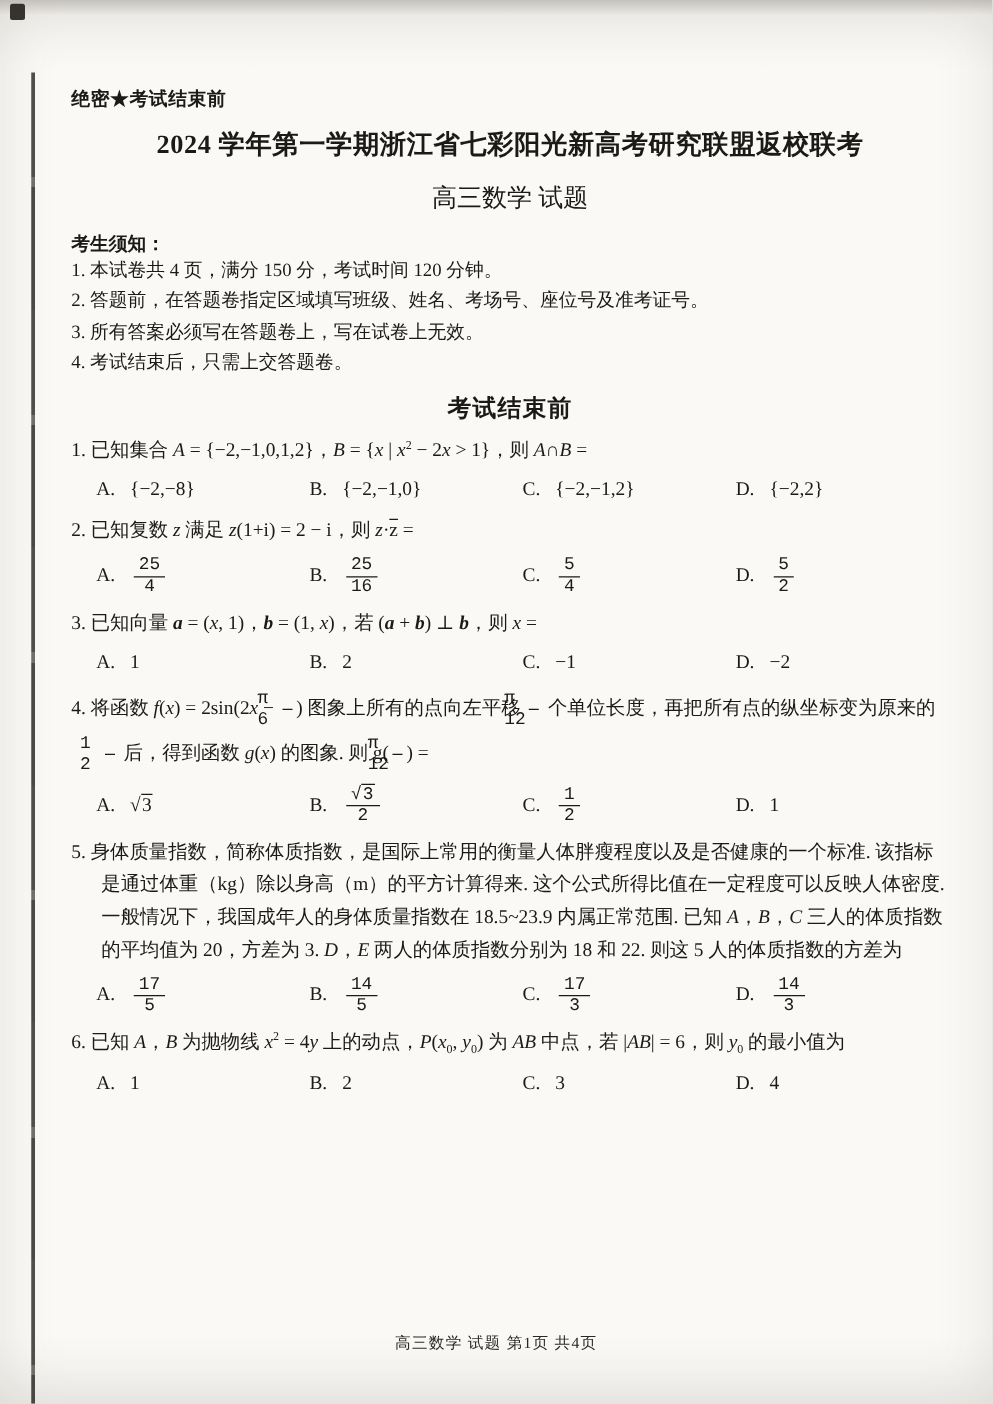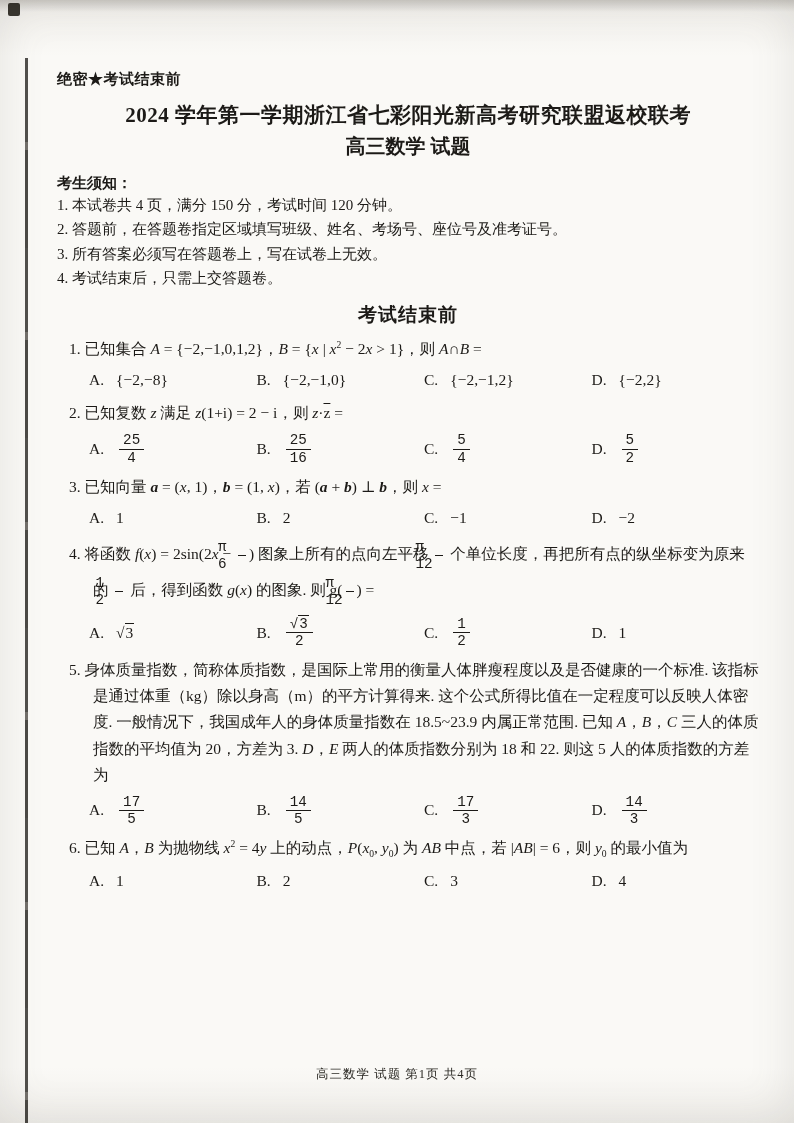--- a/index.html
+++ b/index.html
@@ -32,31 +32,31 @@
   .content{
     position:absolute; inset:0;
     padding:70px 35px 0 57px;
   }
   .classification{ font-size:15px; font-weight:bold; letter-spacing:.5px; }
   .title{
     text-align:center; font-size:21px; font-weight:bold;
     margin-top:12px; letter-spacing:.5px;
   }
   .subtitle{
-    text-align:center; font-size:20px; font-weight:bold; margin-top:4px;
+    text-align:center; font-size:20px; font-weight:normal; margin-top:16px;
   }
   .notice-head{ font-size:15px; font-weight:bold; margin-top:14px; }
   .notice-item{ font-size:15px; line-height:1.62; }
   .section-title{
     text-align:center; font-size:19px; font-weight:bold; margin-top:12px; letter-spacing:1px;
   }
   .section-intro{
     font-size:15.5px; font-weight:bold; line-height:1.62; margin-top:10px;
   }
-  .questions{ margin-top:8px;margin-left:12px; }
+  .questions{ margin-top:8px; }
   .question{ margin-bottom:7px; }
   .stem{
     font-size:15.5px; line-height:1.68;
     padding-left:24px; text-indent:-24px;
   }
   .options{
     display:flex; align-items:center;
     margin:5px 0 6px 20px;
   }
   .option{

